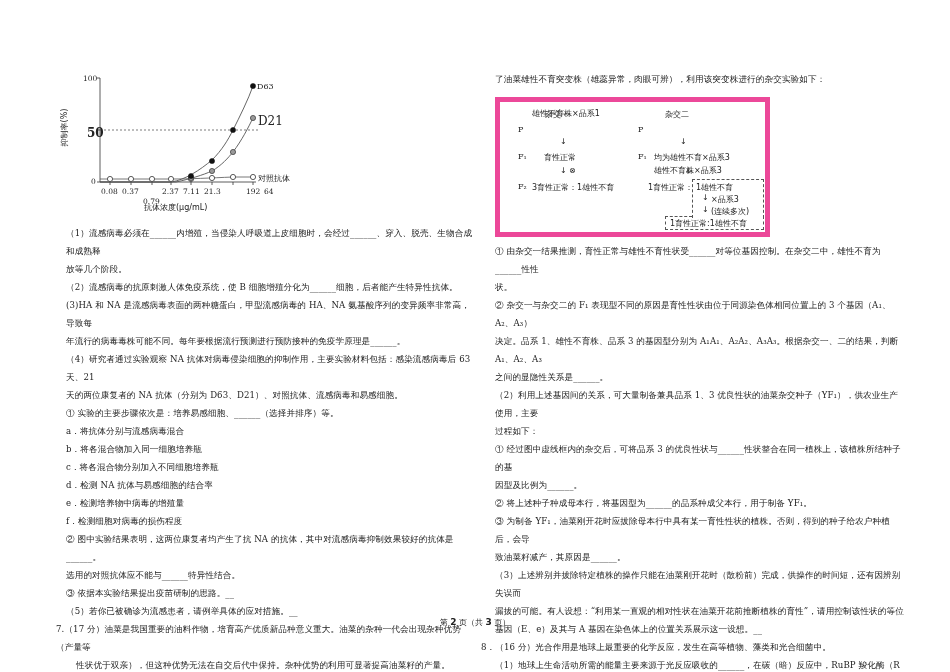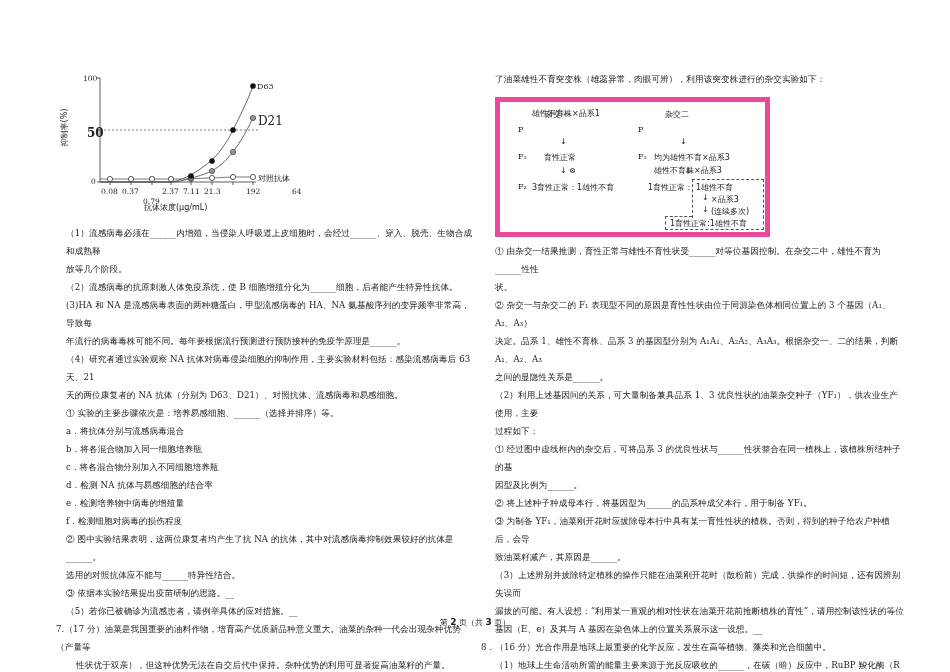--- a/index.html
+++ b/index.html
@@ -75,21 +75,21 @@
   <span style="position:absolute;left:27px;top:56px;font-size:12px;font-weight:bold;">50</span>
   <span style="position:absolute;left:31px;top:107px;font-size:7.5px;">0</span>
   <span style="position:absolute;left:-14px;top:52px;font-size:8px;transform:rotate(-90deg);white-space:nowrap;font-family:'DejaVu Sans','Liberation Sans',sans-serif;">抑制率(%)</span>
   <div style="position:absolute;left:0;top:117px;width:260px;height:12px;font-size:7.5px;">
     <span style="position:absolute;left:41px;">0.08</span>
     <span style="position:absolute;left:62px;">0.37</span>
     <span style="position:absolute;left:83px;margin-top:10px;">0.79</span>
     <span style="position:absolute;left:102px;">2.37</span>
     <span style="position:absolute;left:123px;">7.11</span>
     <span style="position:absolute;left:144px;">21.3</span>
-    <span style="position:absolute;left:184px;padding-left:48px;">64</span>
+    <span style="position:absolute;left:156px;padding-left:48px;">64</span>
     <span style="position:absolute;left:186px;">192</span>
   </div>
   <span style="position:absolute;left:84px;top:132px;font-size:8px;font-family:'DejaVu Sans','Liberation Sans',sans-serif;">抗体浓度(μg/mL)</span>
   <span style="position:absolute;left:197px;top:12px;font-size:8px;">D63</span>
   <span style="position:absolute;left:198px;top:44px;font-size:12px;">D21</span>
   <span style="position:absolute;left:198px;top:103px;font-size:8px;font-family:'DejaVu Sans','Liberation Sans',sans-serif;">对照抗体</span>
 </div>
 
 <div class="col left">
   <p class="p">（1）流感病毒必须在______内增殖，当侵染人呼吸道上皮细胞时，会经过______、穿入、脱壳、生物合成和成熟释</p>

